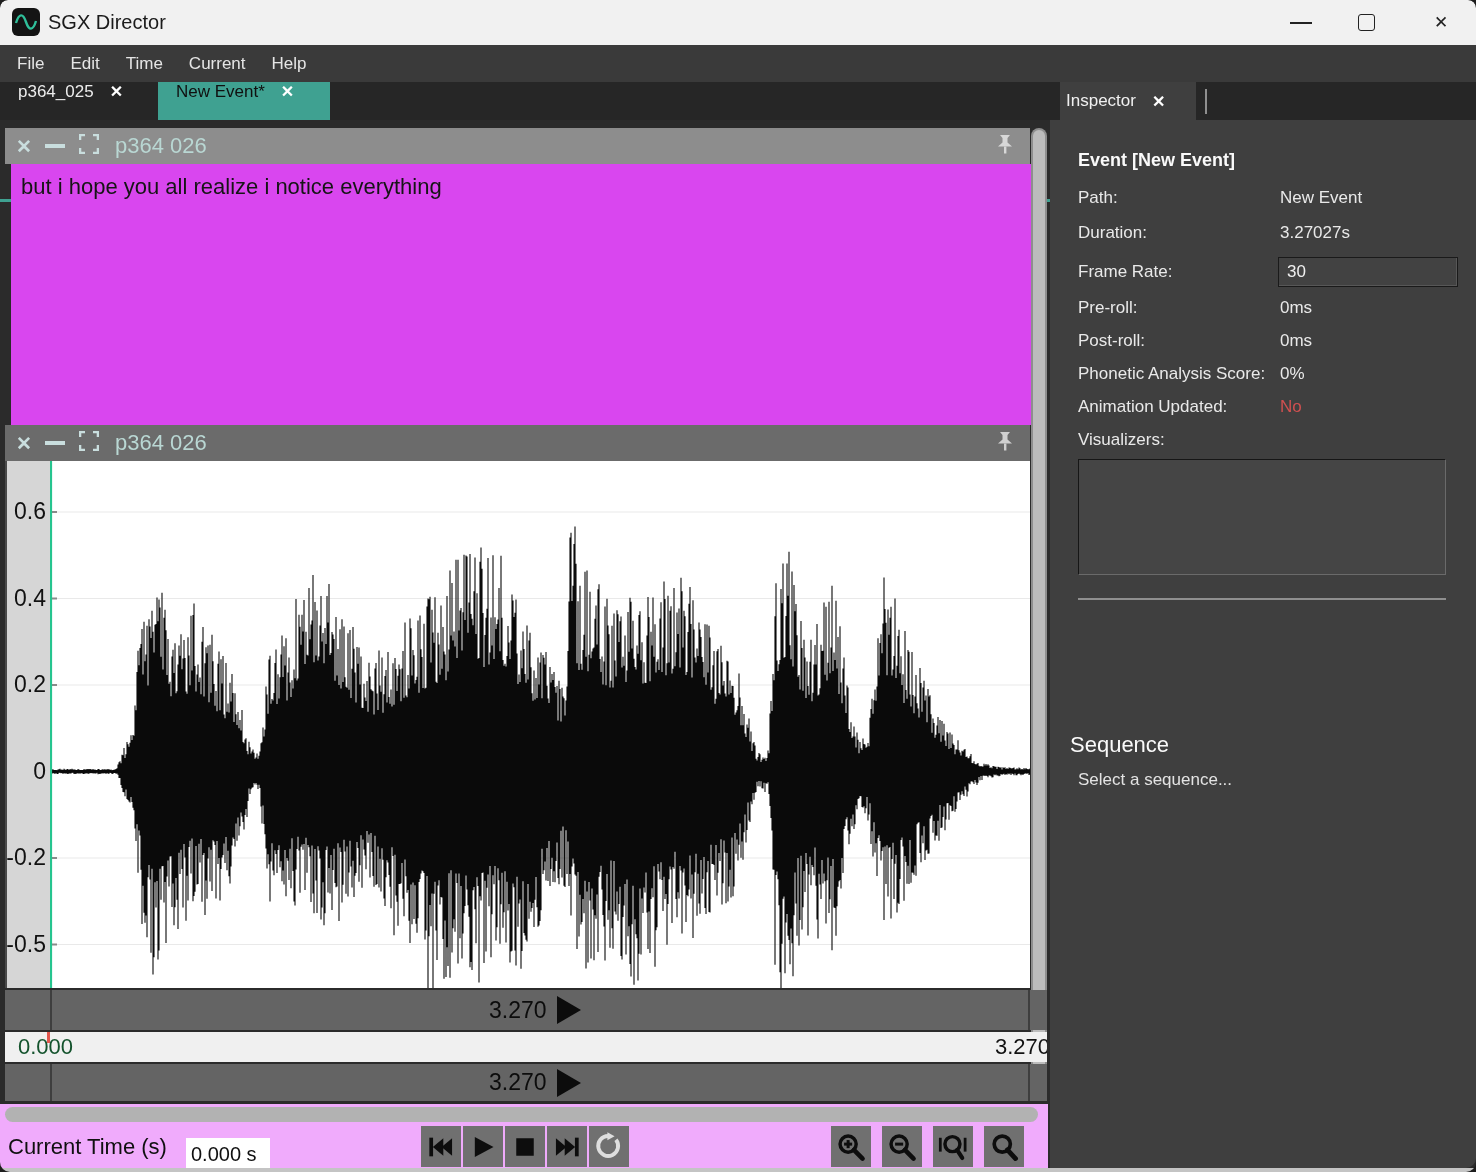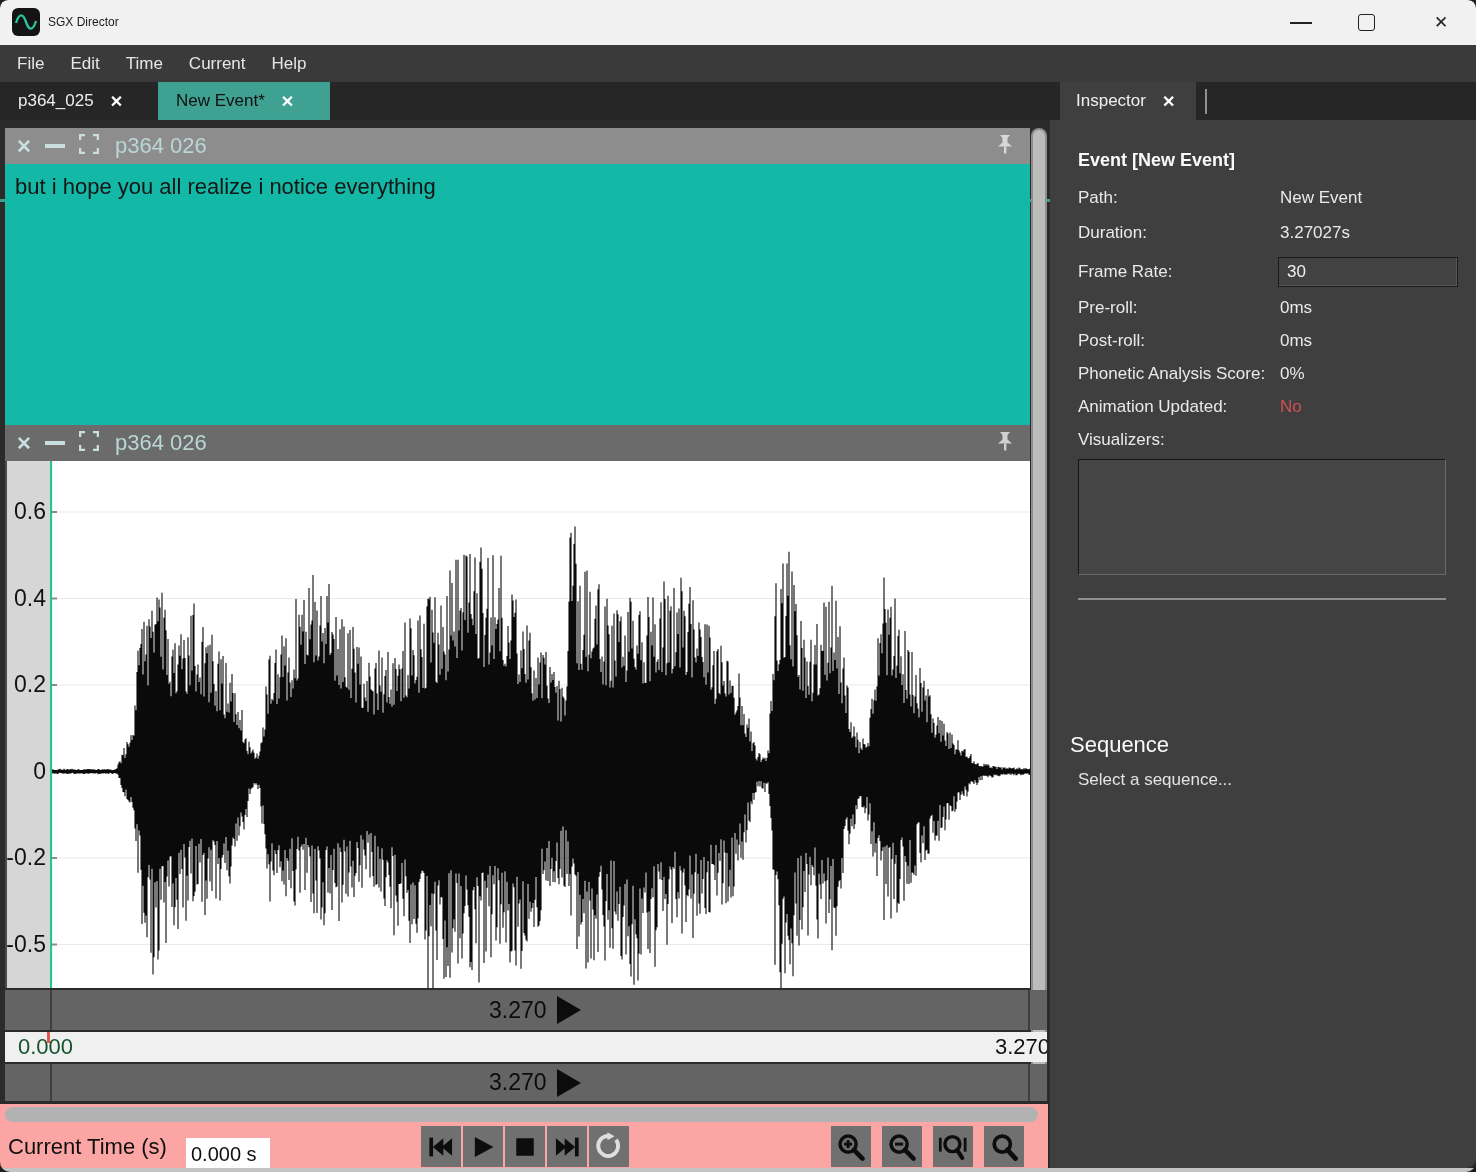--- a/index.html
+++ b/index.html
@@ -4,54 +4,54 @@
 <style>
   html,body{margin:0;padding:0;background:#1e1e1e;}
   #app{position:relative;width:1476px;height:1172px;background:#2b2b2b;
        font-family:"Liberation Sans",sans-serif;overflow:hidden;
        border-radius:8px 8px 10px 10px;}
   .abs{position:absolute;}
 
   
   #titlebar{left:0;top:0;width:1476px;height:45px;background:#f1f1f1;border-radius:8px 8px 0 0;}
   #app-icon{left:12px;top:8px;width:28px;height:28px;background:#141414;border-radius:6px;}
-  #win-title{left:48px;top:0;height:45px;line-height:45px;font-size:12px;color:#1b1b1b;}
+  #win-title{left:48px;top:0;height:45px;line-height:45px;font-size:20px;color:#1b1b1b;}
   .win-btn{top:0;width:36px;height:45px;text-align:center;line-height:45px;font-size:17px;color:#222;}
   #win-min-bar{left:1290px;top:22px;width:22px;height:2px;background:#222;}
   #win-max-box{left:1358px;top:14px;width:15px;height:15px;border:1.6px solid #222;border-radius:3px;}
   #win-close{left:1423px;width:36px;}
 
   
   #menubar{left:0;top:45px;width:1476px;height:37px;background:#3a3a3a;display:flex;align-items:center;padding-left:4px;box-sizing:border-box;}
   .menu-item{color:#e5e5e5;font-size:17px;padding:0 13px;line-height:37px;}
 
   
   #tabbar{left:0;top:82px;width:1476px;height:38px;background:#262626;}
-  .doc-tab{top:0;height:38px;display:flex;align-items:center;}
+  .doc-tab{top:0;height:38px;display:flex;}
   #tab1{left:0;width:158px;padding-left:18px;box-sizing:border-box;}
   #tab1 .tab-label{color:#ecenormal;}
   .tab-label{font-size:17px;}
   #tab1 .tab-label{color:#ececec;}
   #tab2{left:158px;width:172px;background:#3fa191;padding-left:18px;box-sizing:border-box;}
   #tab2 .tab-label{color:#101010;}
   .tab-close{font-size:16px;font-weight:bold;color:#fff;margin-left:16px;}
   #accent-underline{left:0;top:117px;width:1050px;height:3px;background:#3fa191;}
-  #inspector-tab{left:1060px;top:0;width:136px;height:38px;background:#3f3f3f;display:flex;align-items:center;padding-left:16px;box-sizing:border-box;}
+  #inspector-tab{left:1060px;top:0;width:136px;height:38px;background:#3f3f3f;display:flex;align-items:center;padding-left:6px;box-sizing:border-box;}
   #inspector-tab .tab-label{color:#f0f0f0;}
   #tab-separator{left:1205px;top:7px;width:2px;height:25px;background:#8f8f8f;}
 
   
   .panel-header{height:36px;display:flex;align-items:center;color:#b9d7d3;}
   .ph-icon{color:#c9dede;font-weight:bold;font-size:19px;margin-left:11px;}
   .ph-min{width:20px;height:4px;background:#c9dede;margin-left:13px;}
   .ph-expand{margin-left:14px;}
   .ph-title{font-size:22px;margin-left:16px;color:#b9d7d3;}
   .ph-pin{position:absolute;right:14px;top:6px;}
   #panel1-header{left:5px;top:128px;width:1025px;background:#8d8d8d;}
-  #panel1-body{left:5px;top:164px;width:1025px;height:261px;background:#14b8a6;}
+  #panel1-body{left:11px;top:164px;width:1025px;height:261px;background:#d946ef;}
   #transcript-text{left:10px;top:10px;font-size:22px;color:#151515;}
   #panel2-header{left:5px;top:425px;width:1025px;background:#6b6b6b;}
   #panel2-body{left:5px;top:461px;width:1025px;height:527px;background:#fff;}
   #wave-gutter{left:0;top:0;width:45px;height:527px;background:#d6d6d6;border-left:2px solid #4a4a4a;box-sizing:border-box;}
   .y-tick{position:absolute;right:4px;width:40px;text-align:right;font-size:23px;color:#111;}
   #wave-plot{left:45px;top:0;width:980px;height:527px;background:#fff;}
   #wave-svg{display:block;width:980px;height:527px;}
 
   
   #vscroll{left:1031px;top:128px;width:16px;height:972px;background:#8e8e8e;border-radius:8px;}
@@ -64,21 +64,21 @@
   .slider-vline{position:absolute;top:0;width:2px;height:100%;background:#3e3e3e;}
   .slider-group{position:absolute;left:484px;top:0;height:100%;display:flex;align-items:center;}
   .slider-time{font-size:23px;color:#0c0c0c;}
   .slider-play{margin-left:10px;width:0;height:0;border-top:14px solid transparent;border-bottom:14px solid transparent;border-left:24px solid #0c0c0c;}
   #ruler{left:5px;top:1032px;width:1042px;height:30px;background:#f0f0f0;overflow:hidden;}
   #ruler-start{position:absolute;left:13px;top:0;line-height:30px;font-size:22px;color:#14532d;}
   #ruler-end{position:absolute;left:990px;top:0;line-height:30px;font-size:22px;color:#111;white-space:nowrap;}
   #ruler-tick{position:absolute;left:42px;top:0;width:3px;height:11px;background:#e2574e;}
 
   
-  #lightarea{left:0;top:1104px;width:1048px;height:64px;background:#fca5a5;}
+  #lightarea{left:0;top:1104px;width:1048px;height:64px;background:#f0abfc;}
   #hscroll-thumb{left:5px;top:3px;width:1033px;height:15px;background:#b2b2b2;border-radius:8px;}
   #current-time-label{left:8px;top:21px;height:43px;line-height:43px;font-size:22px;color:#101010;}
   #current-time-box{left:186px;top:26px;width:84px;height:33px;background:#ffffff;line-height:33px;font-size:20px;color:#101010;padding-left:5px;box-sizing:border-box;margin-top:8px;}
   .btn-group{top:22px;display:flex;}
   #transport-group{left:421px;gap:2px;}
   #zoom-group{left:831px;gap:11px;}
   .tbtn{width:40px;height:41px;background:#707070;display:flex;align-items:center;justify-content:center;}
 
   
   #bottom-strip{left:0;top:1168px;width:1476px;height:4px;background:#c4c4c4;}

